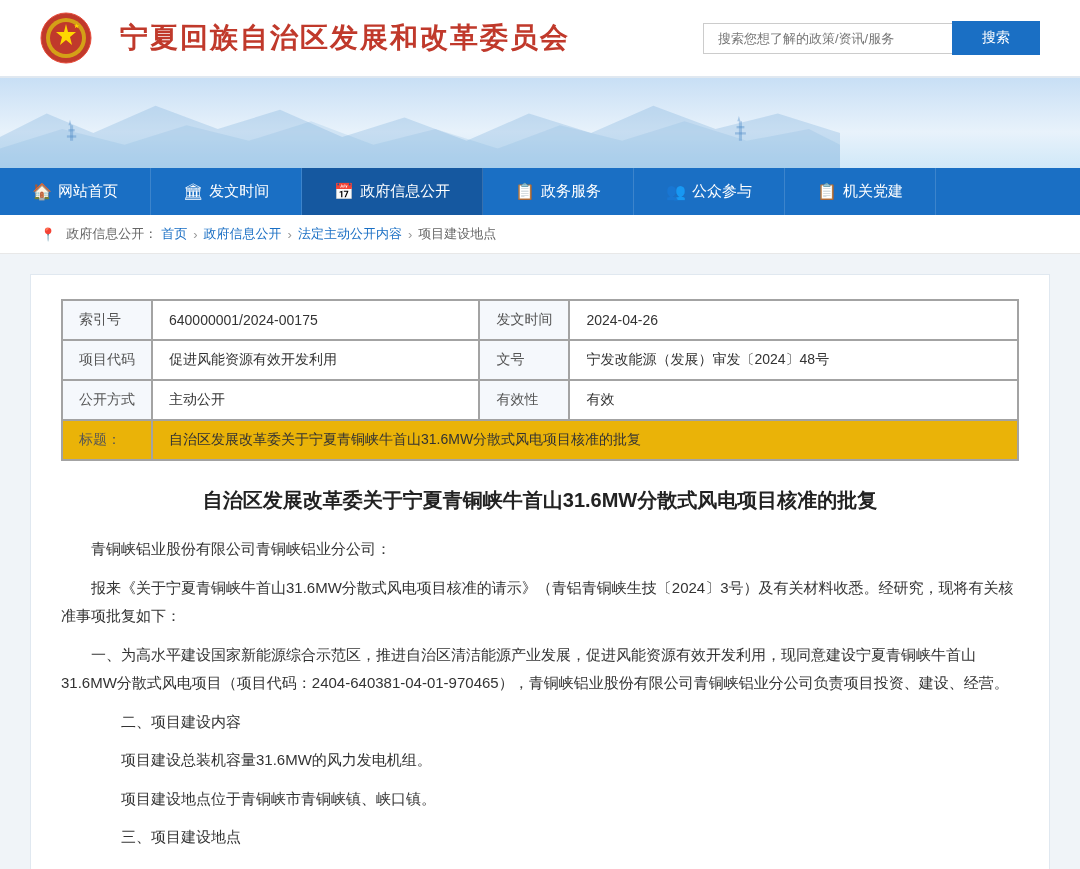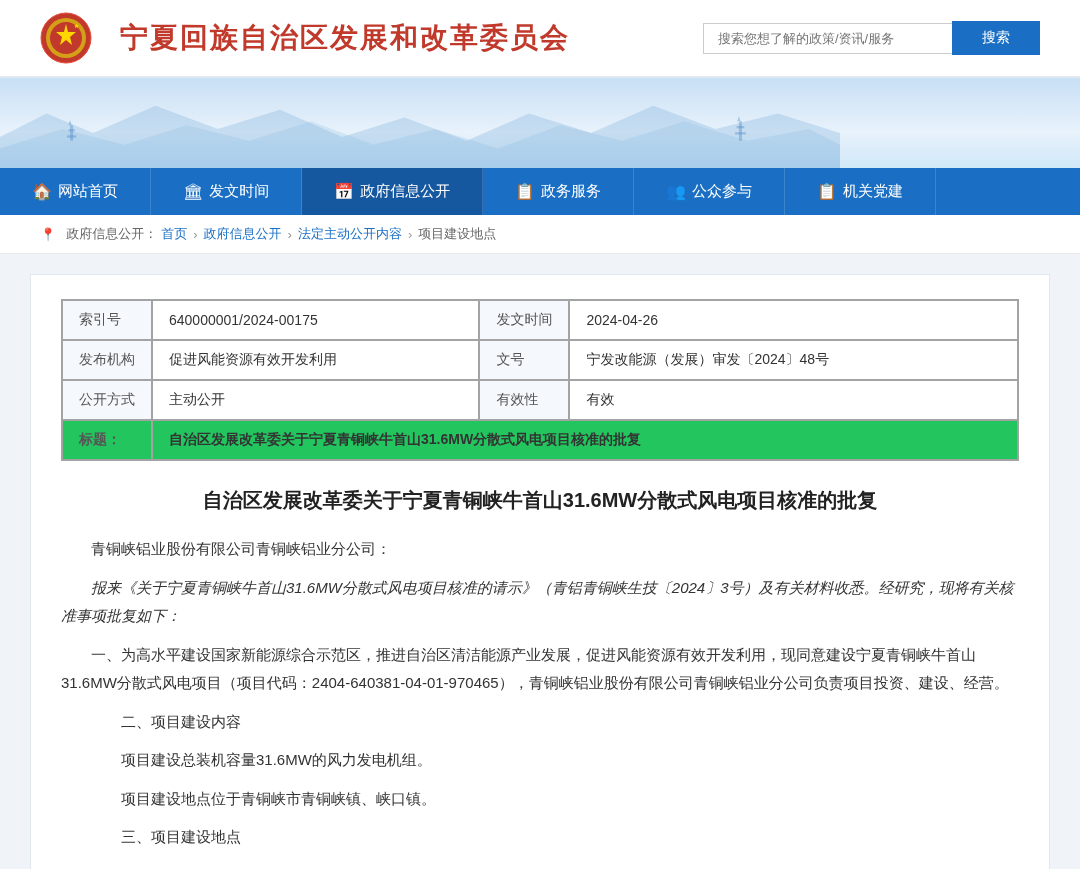--- a/index.html
+++ b/index.html
@@ -140,22 +140,21 @@
       background: #f5f8fc;
       color: #555;
       font-weight: normal;
       width: 80px;
       white-space: nowrap;
     }
     .info-table .value {
       color: #333;
     }
     .info-table .title-row td {
-      background: #22c55e;
-      font-weight: bold;
+      background: #eab308;
     }
     .title-value {
       color: #1a6fc4;
     }
 
     
     .article-title {
       font-size: 20px;
       font-weight: bold;
       color: #222;
@@ -167,21 +166,20 @@
       font-size: 15px;
       color: #333;
       line-height: 1.9;
     }
     .article-body p {
       margin-bottom: 10px;
       text-indent: 2em;
     }
     .article-body p.no-indent {
       text-indent: 2em;
-      font-style: italic;
     }
     .article-body p.section-title {
       text-indent: 4em;
       font-weight: normal;
     }
     .article-body .address {
       color: #888;
       font-size: 14px;
       text-align: right;
       margin-top: 16px;
@@ -286,21 +284,21 @@
 
   <table class="info-table">
     <tbody>
       <tr>
         <td class="label">索引号</td>
         <td class="value">640000001/2024-00175</td>
         <td class="label">发文时间</td>
         <td class="value">2024-04-26</td>
       </tr>
       <tr>
-        <td class="label">发布机构</td>
+        <td class="label">项目代码</td>
         <td class="value">促进风能资源有效开发利用</td>
         <td class="label">文号</td>
         <td class="value">宁发改能源（发展）审发〔2024〕48号</td>
       </tr>
       <tr>
         <td class="label">公开方式</td>
         <td class="value">主动公开</td>
         <td class="label">有效性</td>
         <td class="value">有效</td>
       </tr>

